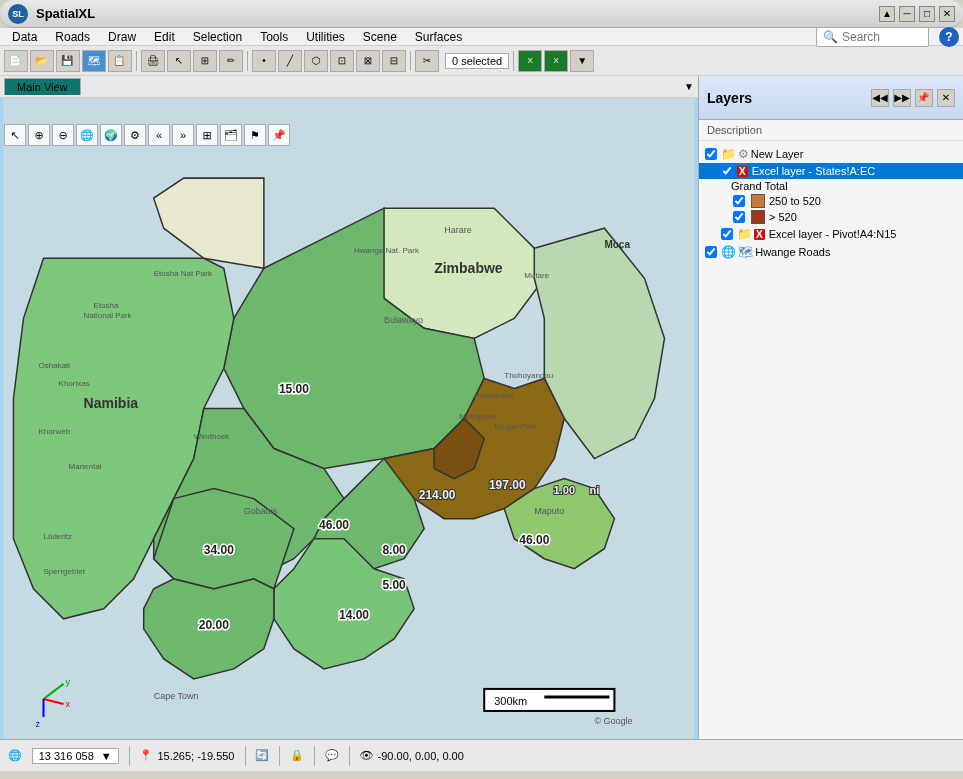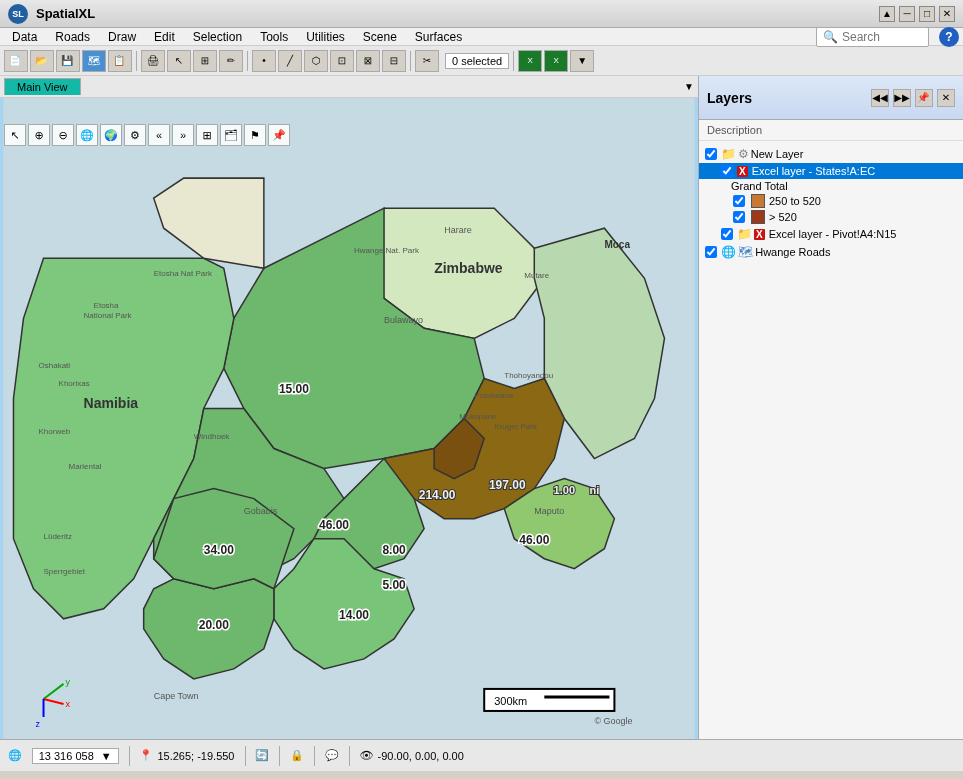--- a/index.html
+++ b/index.html
@@ -7,20 +7,21 @@
 
     
     #title-bar {
       background: linear-gradient(to bottom, #e8e8e8, #d0d0d0);
       height: 28px;
       display: flex;
       align-items: center;
       justify-content: space-between;
       padding: 0 8px;
       border-bottom: 1px solid #aaa;
+      border-radius: 14px;
     }
     #title-bar .win-controls { display: flex; gap: 4px; }
     #title-bar .win-btn {
       width: 16px; height: 16px; border: 1px solid #888;
       background: #d4d0c8; cursor: pointer; font-size: 10px;
       display: flex; align-items: center; justify-content: center;
     }
 
     
     #menu-bar {
@@ -93,21 +94,21 @@
       background: #e8e8e8;
       height: 22px;
       display: flex;
       align-items: center;
       border-bottom: 1px solid #ccc;
     }
     .view-tab {
       padding: 2px 12px;
       border: 1px solid #aaa;
       border-bottom: none;
-      background: #14b8a6;
+      background: #0f766e;
       font-size: 11px;
       cursor: pointer;
       margin-left: 4px;
     }
     #map-canvas {
       width: 100%;
       height: calc(100% - 22px);
       position: relative;
       background: #a8d4f0;
       overflow: hidden;

